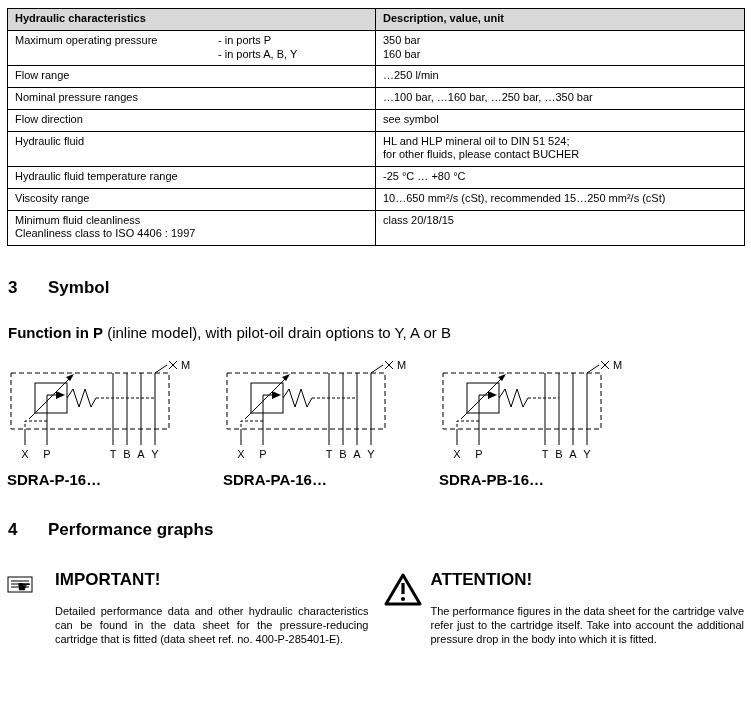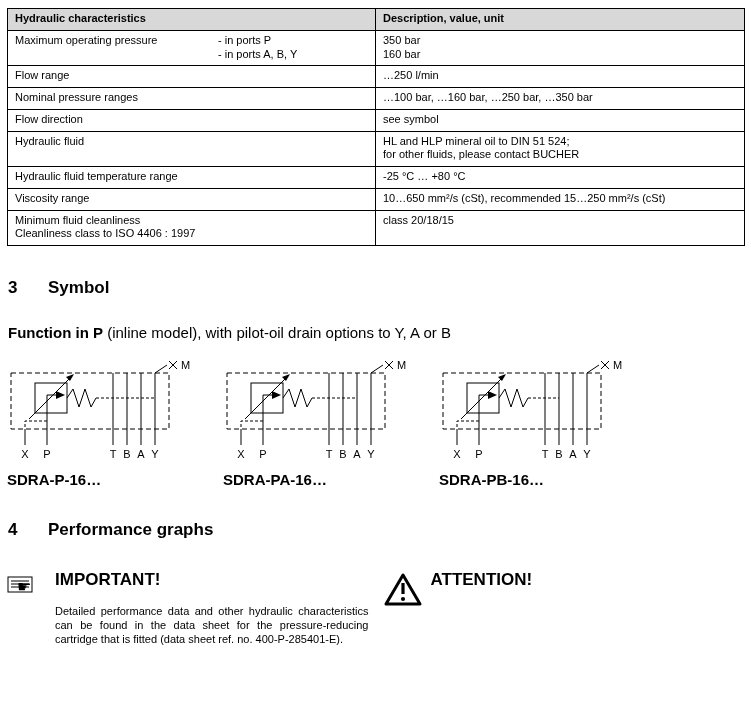--- a/index.html
+++ b/index.html
@@ -295,18 +295,19 @@
     <div class="note">
       <div class="icon-col">
         <svg width="40" height="36" viewBox="0 0 40 36">
           <path d="M20 3 L37 32 L3 32 Z" fill="none" stroke="#000" stroke-width="3" stroke-linejoin="round"></path>
           <rect x="18.4" y="11" width="3.2" height="11" fill="#000"></rect>
           <circle cx="20" cy="27" r="2.1" fill="#000"></circle>
         </svg>
       </div>
       <div class="body-col">
         <div class="note-title">ATTENTION!</div>
+        <div class="note-text">The performance figures in the data sheet for the cartridge valve refer just to the cartridge itself. Take into account the additional pressure drop in the body into which it is fitted.</div>
       </div>
     </div>
 
   </div>
 
 </div>
 
 </body></html>

